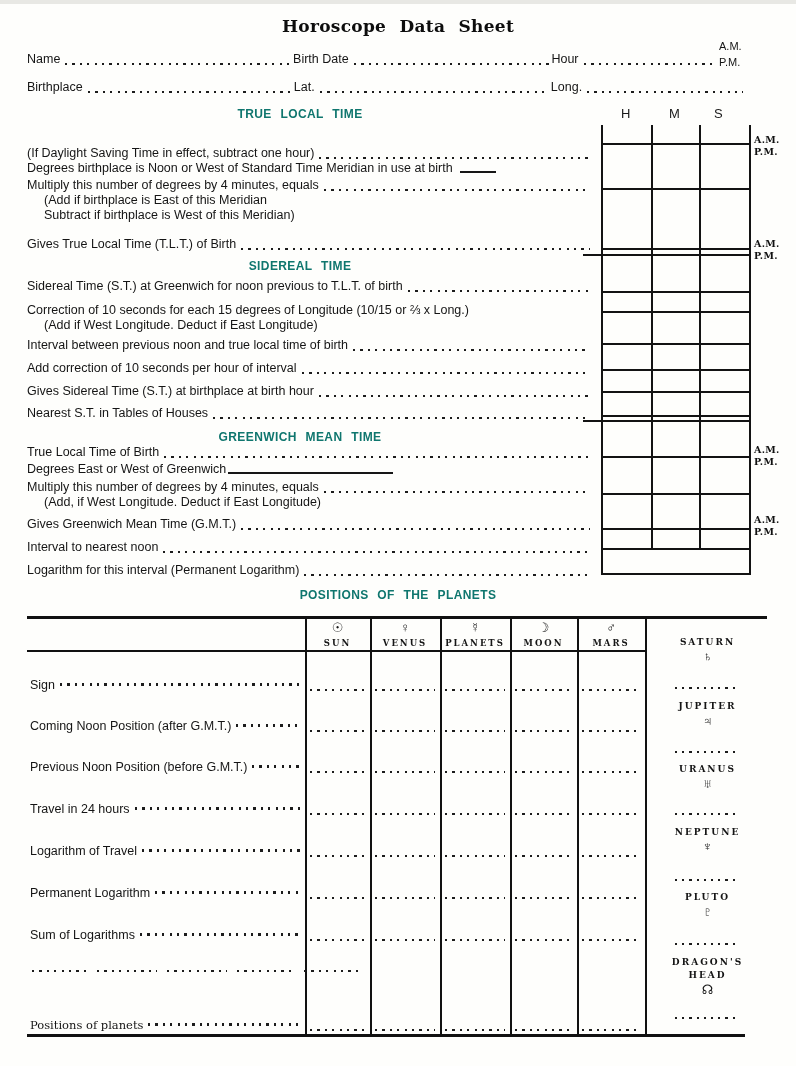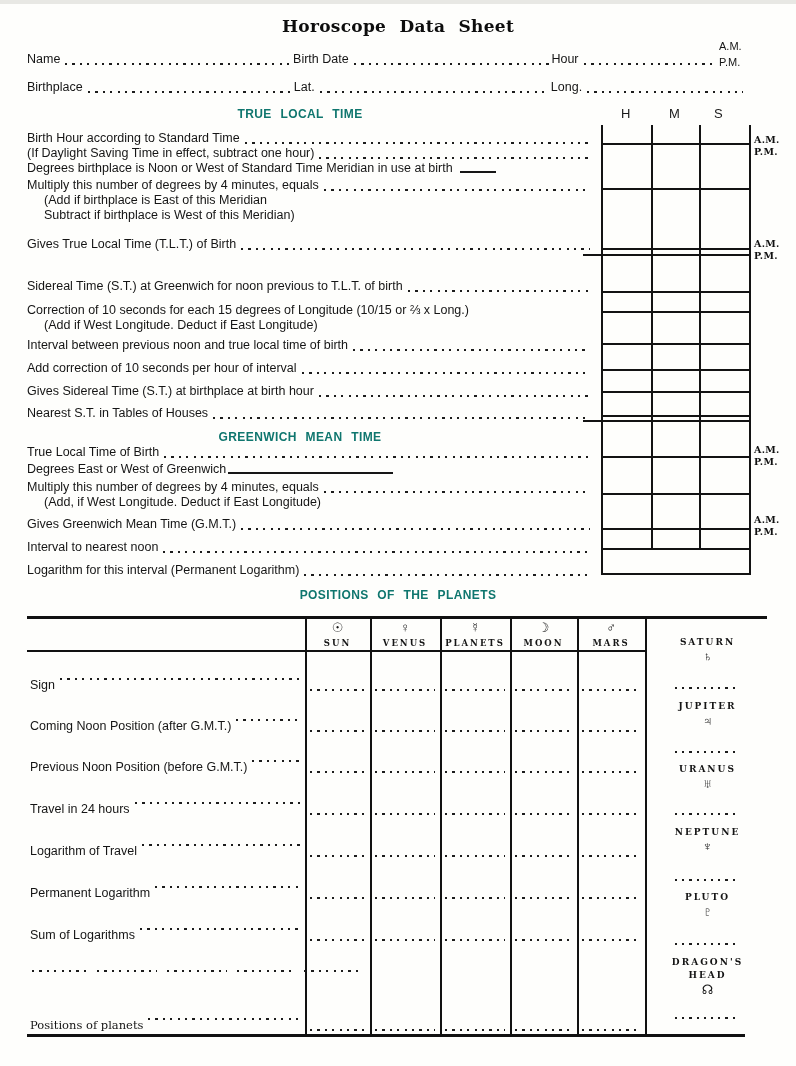--- a/index.html
+++ b/index.html
@@ -45,21 +45,21 @@
   
   .ptable { position:absolute; left:27px; top:612px; width:743px; height:424px; }
   .ptable .bar { position:absolute; background:#111; }
   .pcolhead { position:absolute; top:5px; text-align:center; }
   .pcolhead .sym { font-size:13px; line-height:14px; }
   .pcolhead .nm {
     margin-top:3px; font-family:"DejaVu Serif", serif; font-weight:bold;
     font-size:8.5px; letter-spacing:2px; color:#161616;
   }
   .prow { position:absolute; left:0; width:618px; display:flex; align-items:flex-end; line-height:15px; }
-  .plabel { width:278px; display:flex; align-items:flex-start; padding-left:3px; white-space:nowrap; }
+  .plabel { width:278px; display:flex; align-items:center; padding-left:3px; white-space:nowrap; }
   .pcell { display:flex; align-items:flex-end; padding:0 5px; }
   .pc1{width:65px}.pc2{width:70px}.pc3{width:70px}.pc4{width:67px}.pc5{width:68px}
   .pcell .dots { margin:0 0 2px 0; }
   .prow.noterow { align-items:flex-start; }
   .prow.noterow .pcell { align-items:flex-start; }
   .prow.noterow .pcell .dots { margin-top:8px; }
   .noteblock {
     width:278px; padding-left:3px; font-family:"DejaVu Serif", serif;
     font-size:10.5px; line-height:13px; white-space:normal; color:#141414;
   }
@@ -99,24 +99,20 @@
     <span class="lbl">Birthplace</span>
     <span class="dots" style="flex-grow:1.31"></span>
     <span class="lbl">Lat.</span>
     <span class="dots" style="flex-grow:1.47"></span>
     <span class="lbl">Long.</span>
     <span class="dots" style="flex-grow:1"></span>
   </div>
 
   <div class="sec-head" style="top:103px">TRUE LOCAL TIME</div>
 
-  <div class="frow" style="top:127px">
-    <span class="lbl">Birth Hour according to Standard Time</span>
-    <span class="dots"></span>
-  </div>
   <div class="frow" style="top:142px">
     <span class="lbl">(If Daylight Saving Time in effect, subtract one hour)</span>
     <span class="dots"></span>
   </div>
   <div class="frow" style="top:157px">
     <span class="lbl">Degrees birthplace is Noon or West of Standard Time Meridian in use at birth</span>
     <span class="solid-fill" style="width:36px"></span>
   </div>
   <div class="frow" style="top:174px">
     <span class="lbl">Multiply this number of degrees by 4 minutes, equals</span>
@@ -126,20 +122,21 @@
     <span class="lbl">(Add if birthplace is East of this Meridian</span>
   </div>
   <div class="frow sub" style="top:204px">
     <span class="lbl">Subtract if birthplace is West of this Meridian)</span>
   </div>
   <div class="frow" style="top:233px">
     <span class="lbl">Gives True Local Time (T.L.T.) of Birth</span>
     <span class="dots"></span>
   </div>
 
+  <div class="sec-head" style="top:255px">SIDEREAL TIME</div>
 
   <div class="frow" style="top:275px">
     <span class="lbl">Sidereal Time (S.T.) at Greenwich for noon previous to T.L.T. of birth</span>
     <span class="dots"></span>
   </div>
   <div class="frow" style="top:299px">
     <span class="lbl">Correction of 10 seconds for each 15 degrees of Longitude (10/15 or ⅔ x Long.)</span>
   </div>
   <div class="frow sub" style="top:314px">
     <span class="lbl">(Add if West Longitude. Deduct if East Longitude)</span>

